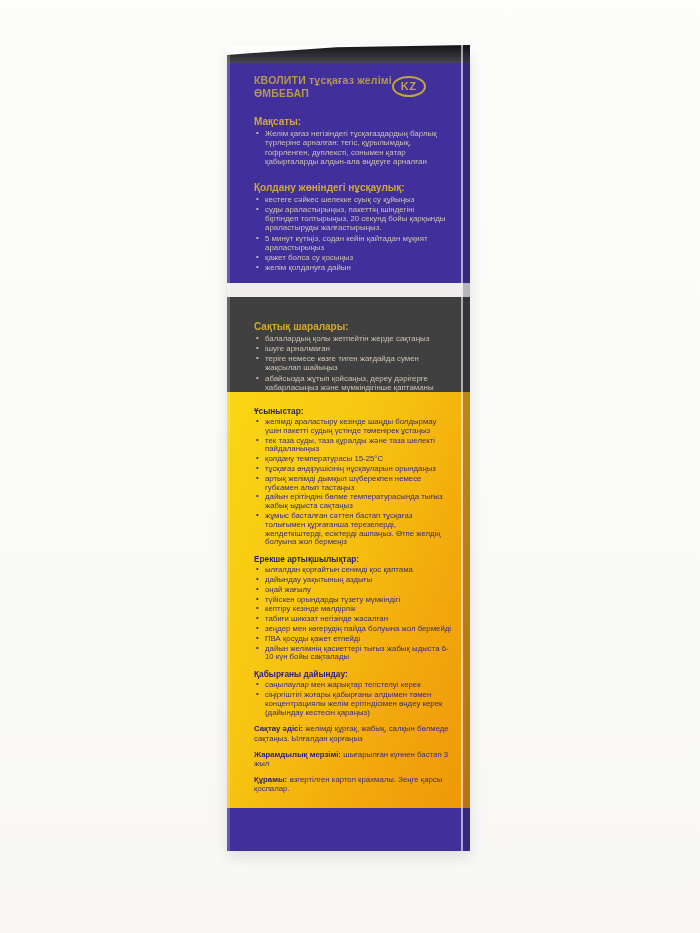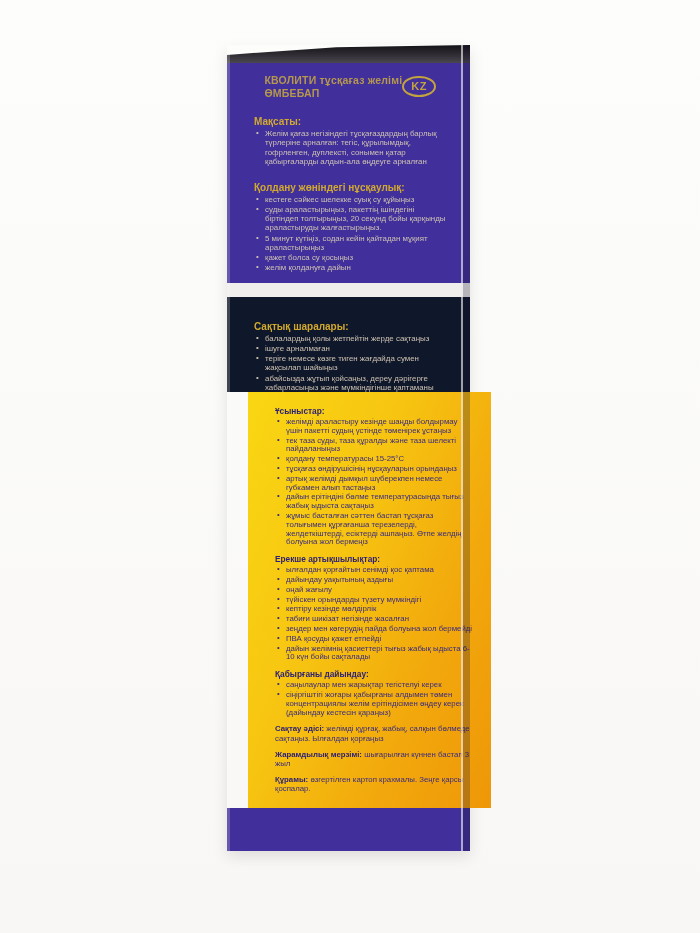--- a/index.html
+++ b/index.html
@@ -17,37 +17,36 @@
     box-shadow: 0 6px 14px rgba(0,0,0,0.10);
   }
   .lid {
     height: 18px;
     background: linear-gradient(to bottom, #131216 0%, #38353c 70%, #4a4750 100%);
     clip-path: polygon(0 55%, 45% 12%, 100% 0, 100% 100%, 0 100%);
   }
   .panel { position: relative; width: 100%; overflow: hidden; }
   .p-purple1 { height: 220px; background: #41309b; padding: 11px 20px 0 27px; }
   .band     { height: 14px;  background: #efeeec; }
-  .p-purple2 { height: 95px;  background: #0f172a; padding: 8px 20px 0 27px; }
+  .p-purple2 { height: 95px;  background: #404040; padding: 8px 20px 0 27px; }
   .p-yellow {
     height: 416px;
     background: linear-gradient(112deg, #f9d713 0%, #f7c511 38%, #f2a90c 70%, #ee9708 100%);
     padding: 14px 16px 16px 27px;
     color: #37297c;
-    margin-left: 21px;
   }
   .p-bottom { height: 43px; background: #41309b; }
 
   
   .edge-right-line { position: absolute; top: 0; bottom: 0; right: 7px; width: 2px; background: rgba(236,234,238,0.65); z-index: 5; }
   .edge-right-shade { position: absolute; top: 0; bottom: 0; right: 0; width: 7px; background: rgba(24,14,48,0.26); z-index: 5; }
   .edge-left-light { position: absolute; top: 0; bottom: 0; left: 0; width: 3px; background: rgba(255,255,255,0.20); z-index: 5; }
 
   
-  .hdr { display: flex; justify-content: flex-end; align-items: flex-start; margin-bottom: 9px; }
+  .hdr { display: flex; justify-content: flex-start; align-items: flex-start; margin-bottom: 9px; }
   .brand { color: #b5974e; font-weight: bold; font-size: 10.5px; line-height: 1.25; letter-spacing: 0.2px; }
   .kz {
     margin-top: 2px; margin-right: 14px;
     border: 2px solid #c3a33d; color: #c3a33d;
     border-radius: 50%; padding: 2px 7px 3px;
     font-weight: bold; font-size: 11px; letter-spacing: 0.5px;
   }
 
   
   .h-gold { color: #d2a92f; font-weight: bold; font-size: 10px; margin: 16px 0 2px; }

